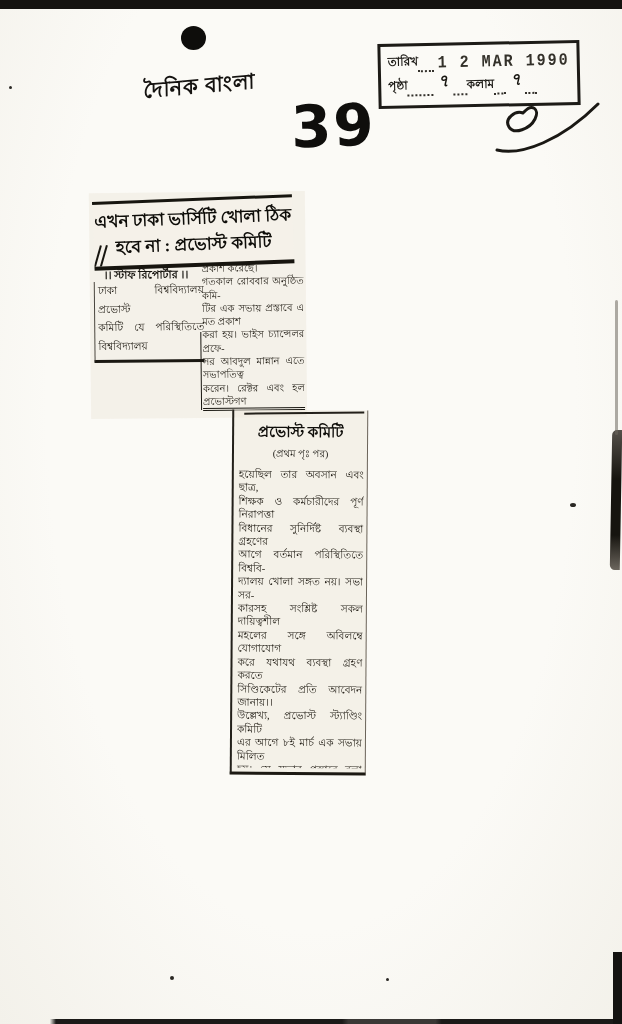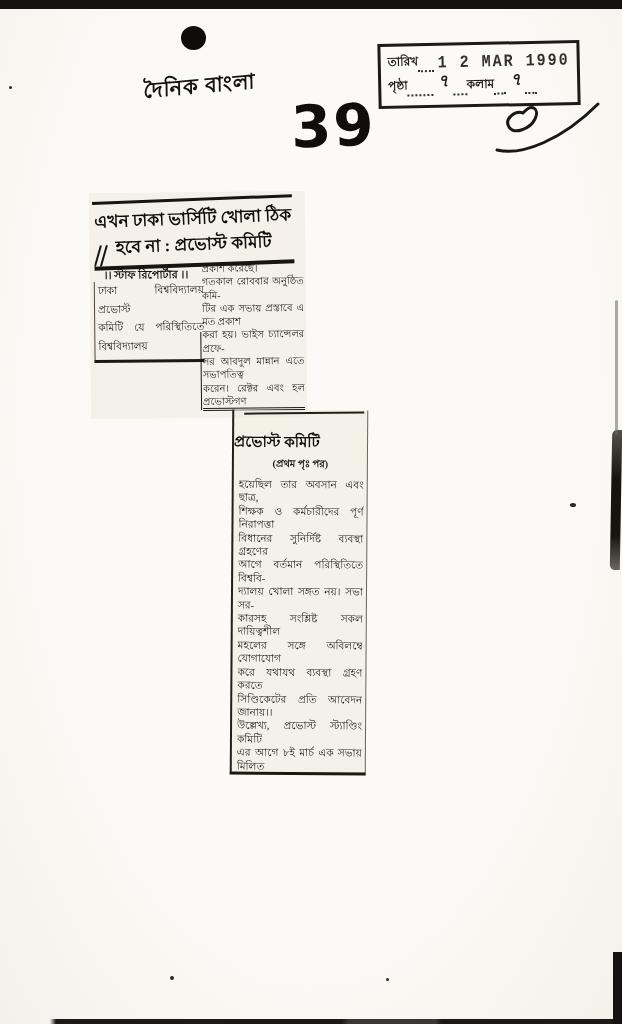--- a/index.html
+++ b/index.html
@@ -81,22 +81,22 @@
   .col2-corner{position:absolute;left:110px;top:140px;width:1px;height:78px;background:#17150f;}
   
   .clip2{
     position:absolute;left:231px;top:410px;width:133px;height:362px;
     background:rgba(240,235,224,.6);
     border-left:2px solid #23201a;border-right:1px solid #6b645a;border-bottom:3px solid #1c1913;
     transform:rotate(0.4deg);
     overflow:hidden;
   }
   .clip2-topline{position:absolute;left:10px;top:2px;width:120px;height:0;border-top:2px solid #23201a;transform:rotate(-1deg);}
-  .clip2-title{margin-top:20px;text-align:left;font-weight:bold;font-size:15px;color:#0f0e0a;white-space:nowrap;}
-  .clip2-sub{text-align:center;font-weight:bold;font-size:10px;color:#17150f;margin-top:1px;}
+  .clip2-title{margin-top:10px;text-align:center;font-weight:bold;font-size:15px;color:#0f0e0a;white-space:nowrap;}
+  .clip2-sub{text-align:center;font-weight:normal;font-size:10px;color:#17150f;margin-top:1px;}
   .clip2-body{
     margin:5px 3px 0 5px;font-size:10.5px;line-height:13.4px;color:#201c14;
     white-space:pre-line;text-align:justify;overflow:hidden;height:300px;
   }
 </style>
 </head>
 <body>
 
 <div class="page">
 

